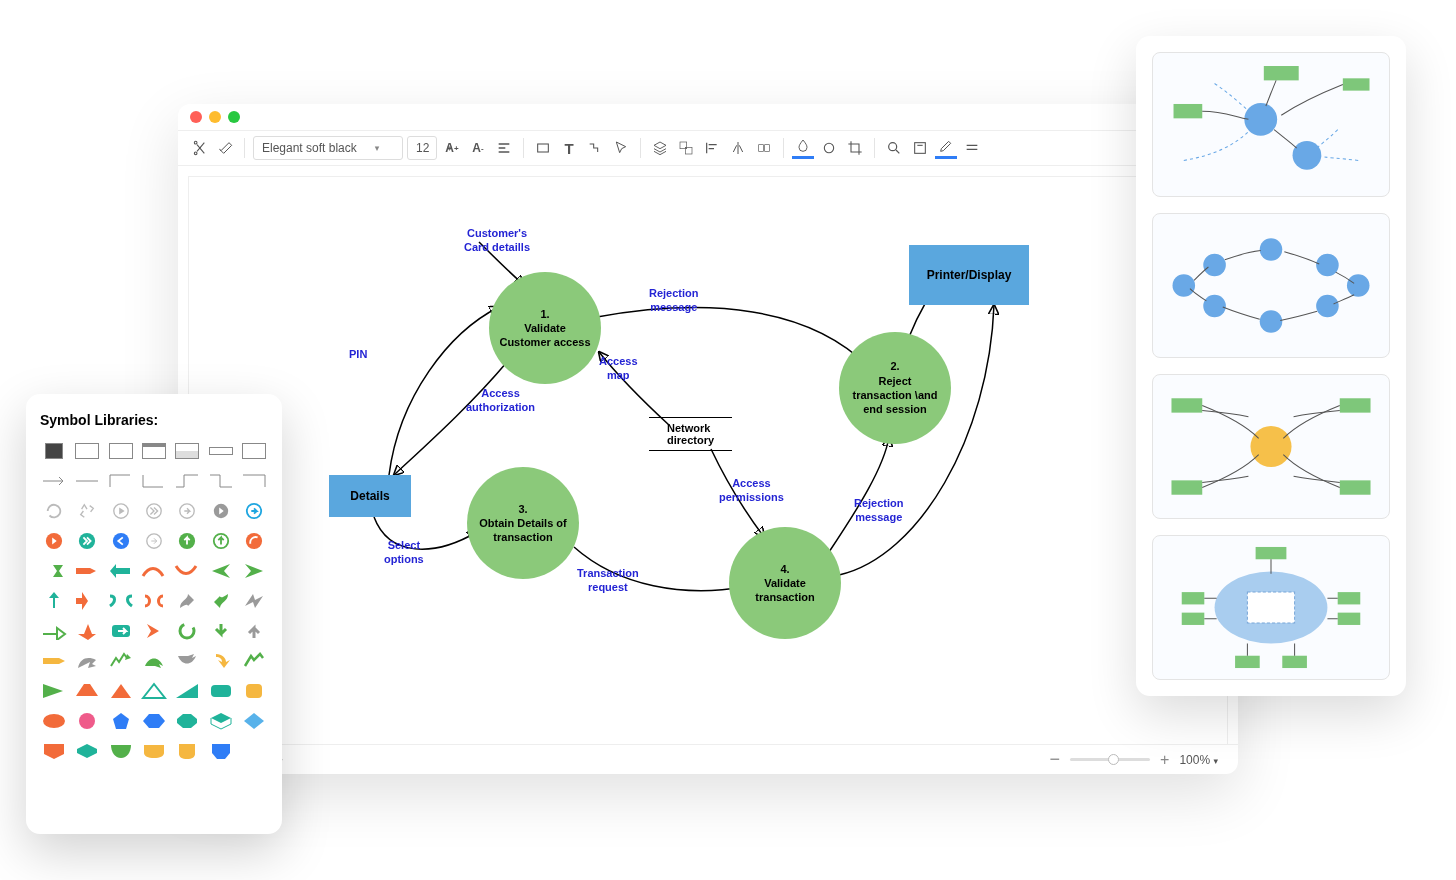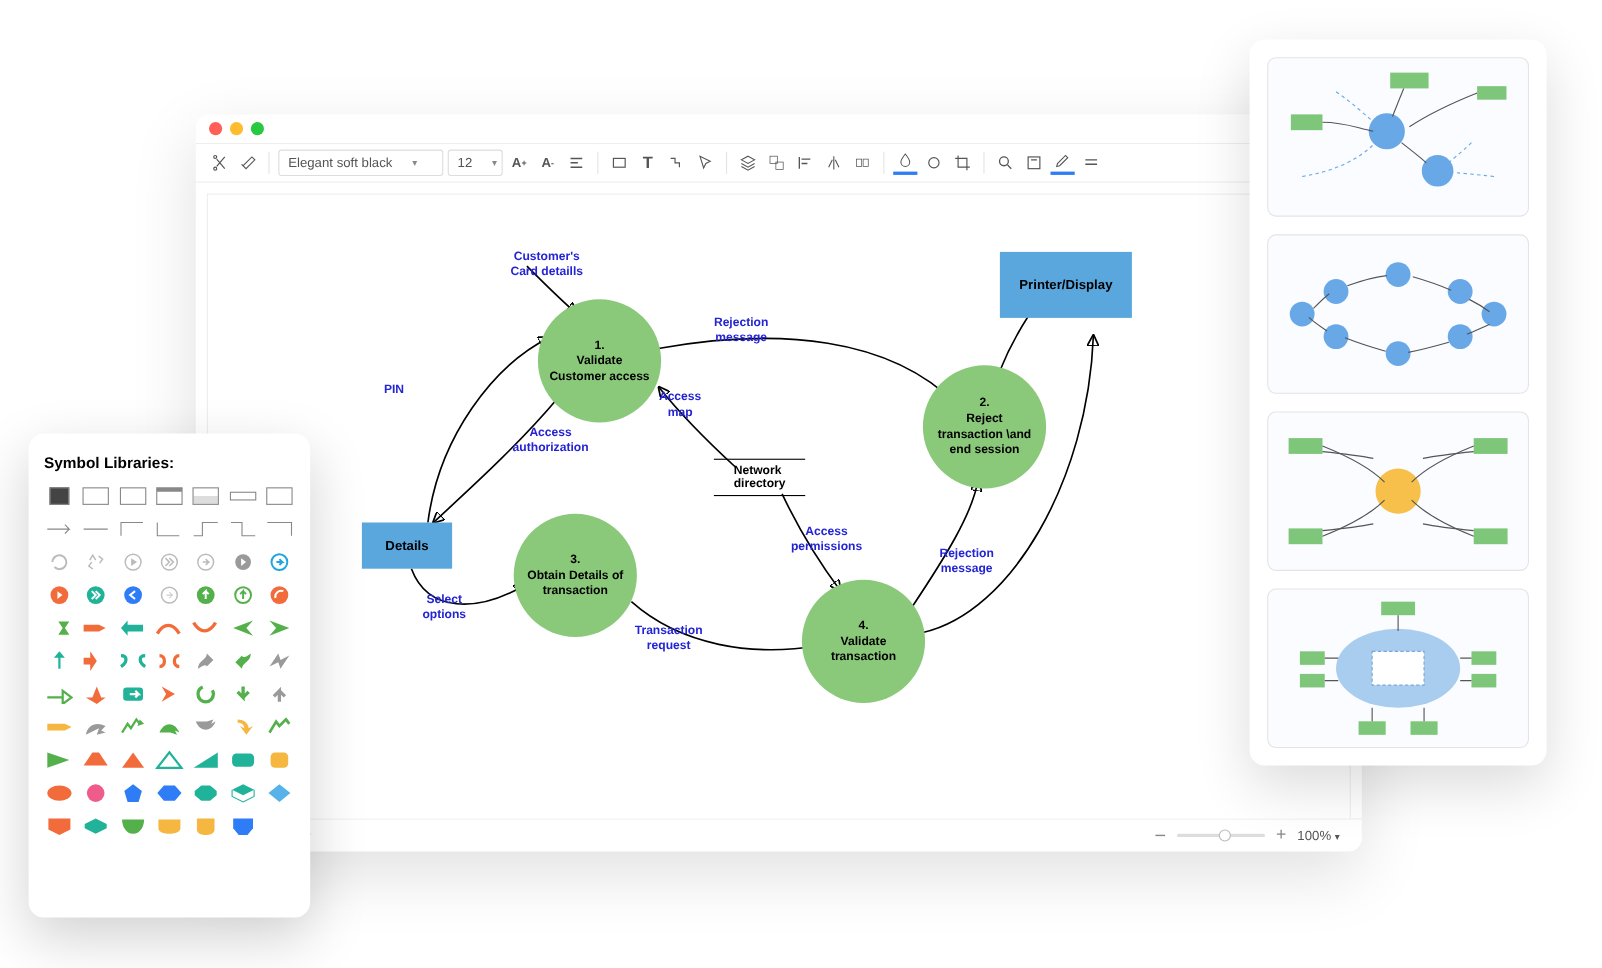--- a/index.html
+++ b/index.html
@@ -89,21 +89,21 @@
     <span class="ico">
         <svg viewBox="0 0 24 24">
           <path d="M4 14l6 6L22 8l-4-4L6 16z" stroke="#555" stroke-width="1.5" fill="none"></path>
         </svg>
       </span>
     <span class="vsep"></span>
     <div class="sel" style="width:150px">
       <span>Elegant soft black</span>
         <span class="chev">▾</span>
     </div>
-    <div class="sel" style="width:50px">
+    <div class="sel" style="width:30px">
       <span>12</span>
         <span class="chev">▾</span>
     </div>
     <span class="ico" style="font-weight:600">A<sup style="font-size:8px">+</sup></span>
     <span class="ico" style="font-weight:600">A<sup style="font-size:8px">-</sup></span>
     <span class="ico">
         <svg viewBox="0 0 24 24">
           <path d="M4 6h16M4 12h10M4 18h16" stroke="#555" stroke-width="2"></path>
         </svg>
       </span>
@@ -235,21 +235,21 @@
       <div class="proc" style="left:278px;top:290px">
           <span>3.<br>Obtain Details of transaction</span>
         </div>
       <div class="proc" style="left:540px;top:350px">
           <span>4.<br>Validate transaction</span>
         </div>
 
       <div class="ext" style="left:140px;top:298px;width:82px;height:42px">
           <span>Details</span>
         </div>
-      <div class="ext" style="left:720px;top:52px;width:120px;height:60px">
+      <div class="ext" style="left:720px;top:68px;width:120px;height:60px">
           <span>Printer/Display</span>
         </div>
 
       <div class="store" style="left:460px;top:240px"><span style="white-space:pre-line">Network<br>directory</span></div>
 
       <span class="lbl" style="left:275px;top:50px">Customer's<br>Card detaills</span>
       <span class="lbl" style="left:160px;top:171px">PIN</span>
       <span class="lbl" style="left:277px;top:210px">Access<br>authorization</span>
       <span class="lbl" style="left:195px;top:362px">Select<br>options</span>
       <span class="lbl" style="left:410px;top:178px">Access<br>map</span>

